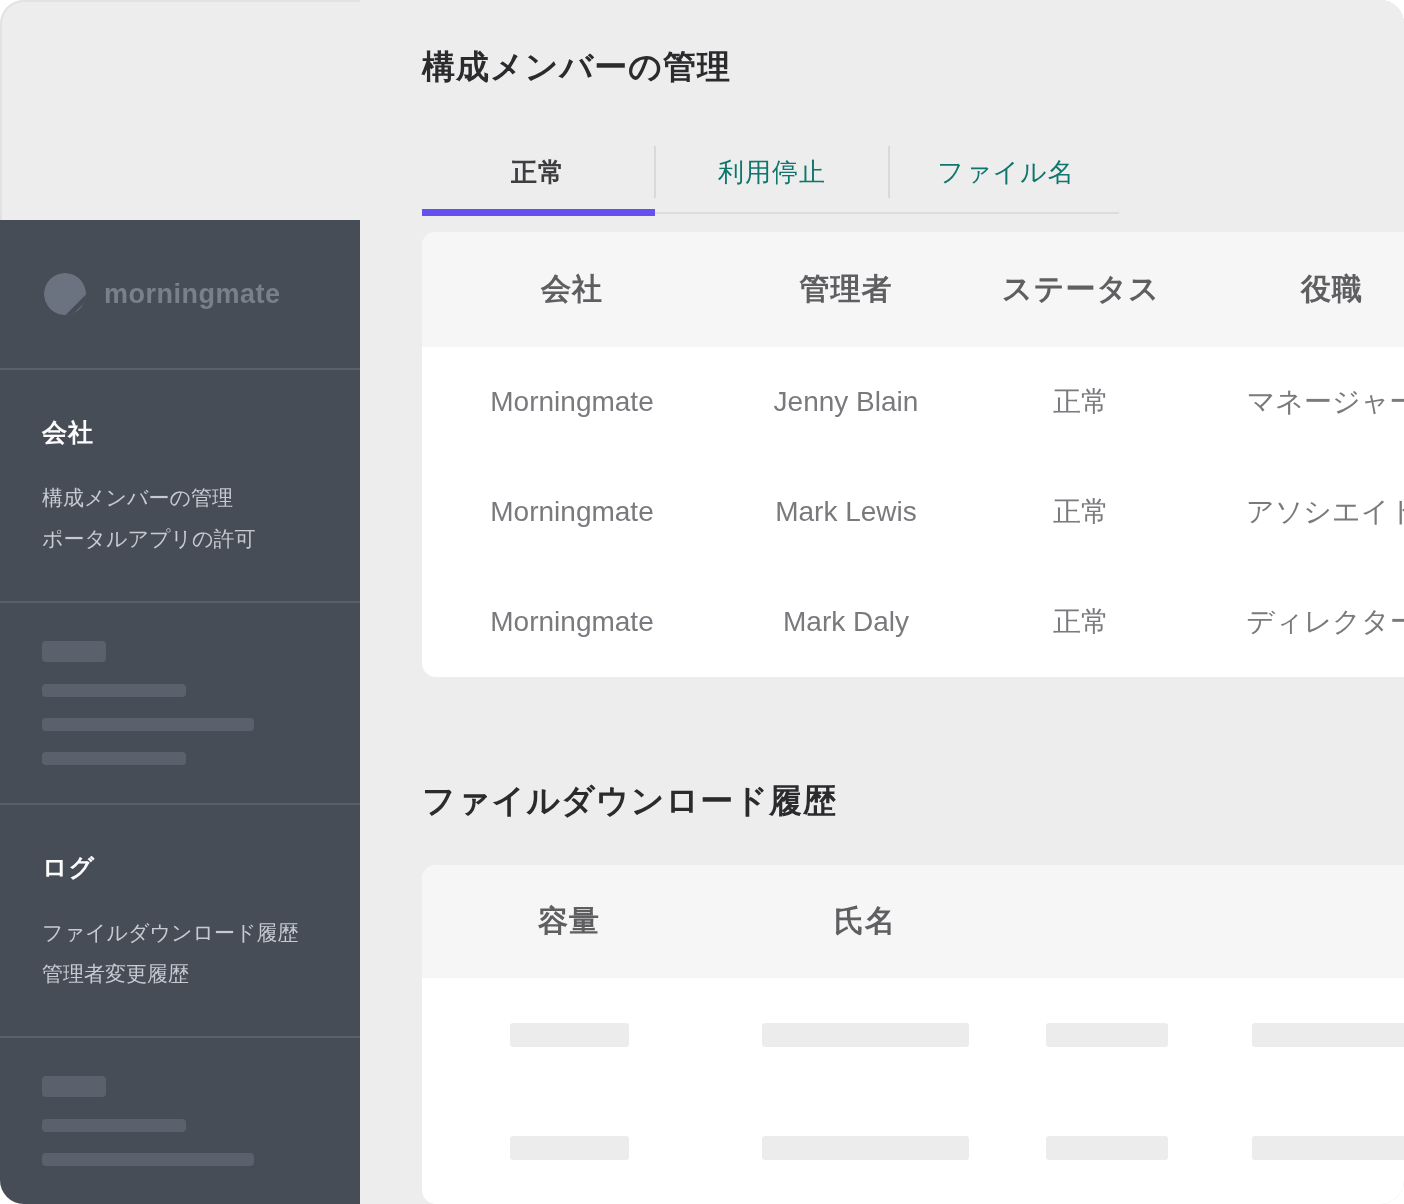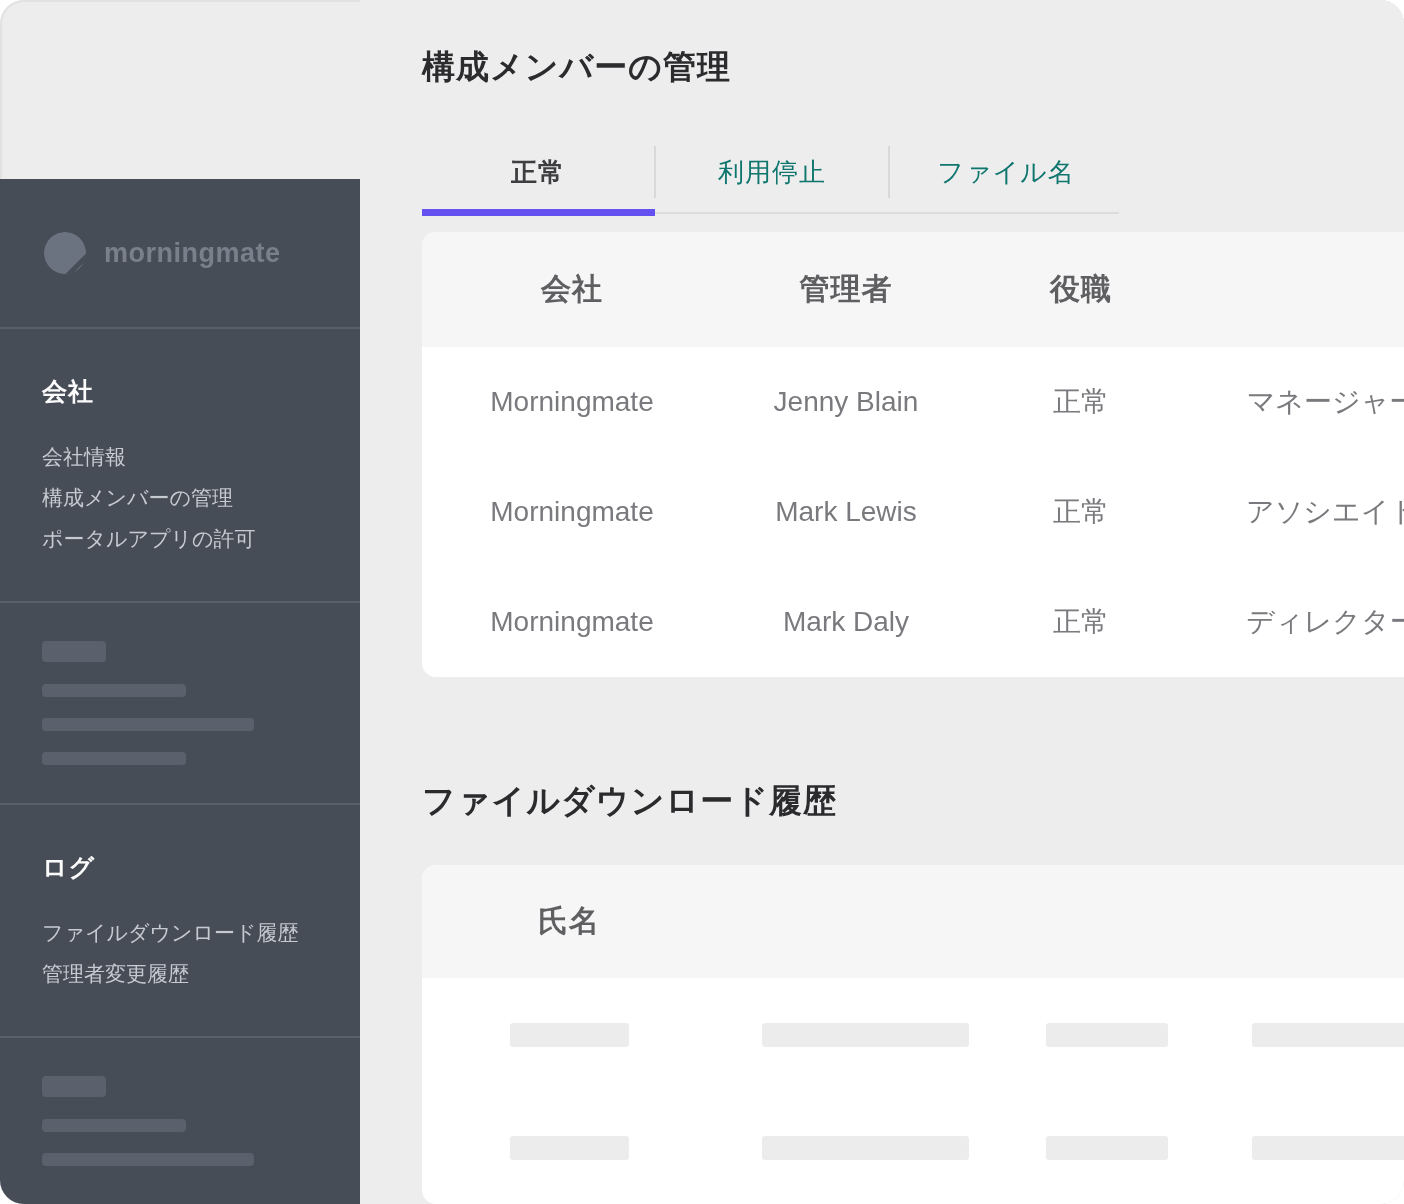--- a/index.html
+++ b/index.html
@@ -75,21 +75,20 @@
             <line x1="27" y1="60" x2="70" y2="17"></line>
             <line x1="38" y1="62" x2="78" y2="22"></line>
           </g>
         </g>
       </svg>
       <span class="logo-text">morningmate</span>
     </div>
 
     <nav class="side-sec">
       <div class="side-heading">会社</div>
-      <a class="side-item">会社情報</a>
       <a class="side-item">構成メンバーの管理</a>
       <a class="side-item">ポータルアプリの許可</a>
     </nav>
 
     <div class="skel-sec">
       <div class="sk sk-a"></div>
       <div class="sk sk-b"></div>
       <div class="sk sk-c"></div>
       <div class="sk sk-b"></div>
     </div>
@@ -121,20 +120,21 @@
         <div class="tab">ファイル名</div>
       </div>
       <div class="tab-underline"></div>
       <div class="tab-baseline"></div>
     </div>
 
     <section class="card members-card">
       <div class="thead">
         <div class="cell">会社</div>
         <div class="cell">管理者</div>
+        <div class="cell">ステータス</div>
         <div class="cell">役職</div>
       </div>
       <div class="trow">
         <div class="cell">Morningmate</div>
         <div class="cell">Jenny Blain</div>
         <div class="cell">正常</div>
         <div class="cell">マネージャー</div>
       </div>
       <div class="trow">
         <div class="cell">Morningmate</div>
@@ -147,20 +147,21 @@
         <div class="cell">Mark Daly</div>
         <div class="cell">正常</div>
         <div class="cell">ディレクター</div>
       </div>
     </section>
 
     <h2 class="section-title">ファイルダウンロード履歴</h2>
 
     <section class="card downloads-card">
       <div class="thead">
+        <div class="cell">容量</div>
         <div class="cell">氏名</div>
       </div>
       <div class="trow">
         <div class="cell-skel csk-1"></div>
         <div class="cell-skel csk-2"></div>
         <div class="cell-skel csk-3"></div>
         <div class="cell-skel csk-4"></div>
       </div>
       <div class="trow">
         <div class="cell-skel csk-1"></div>

